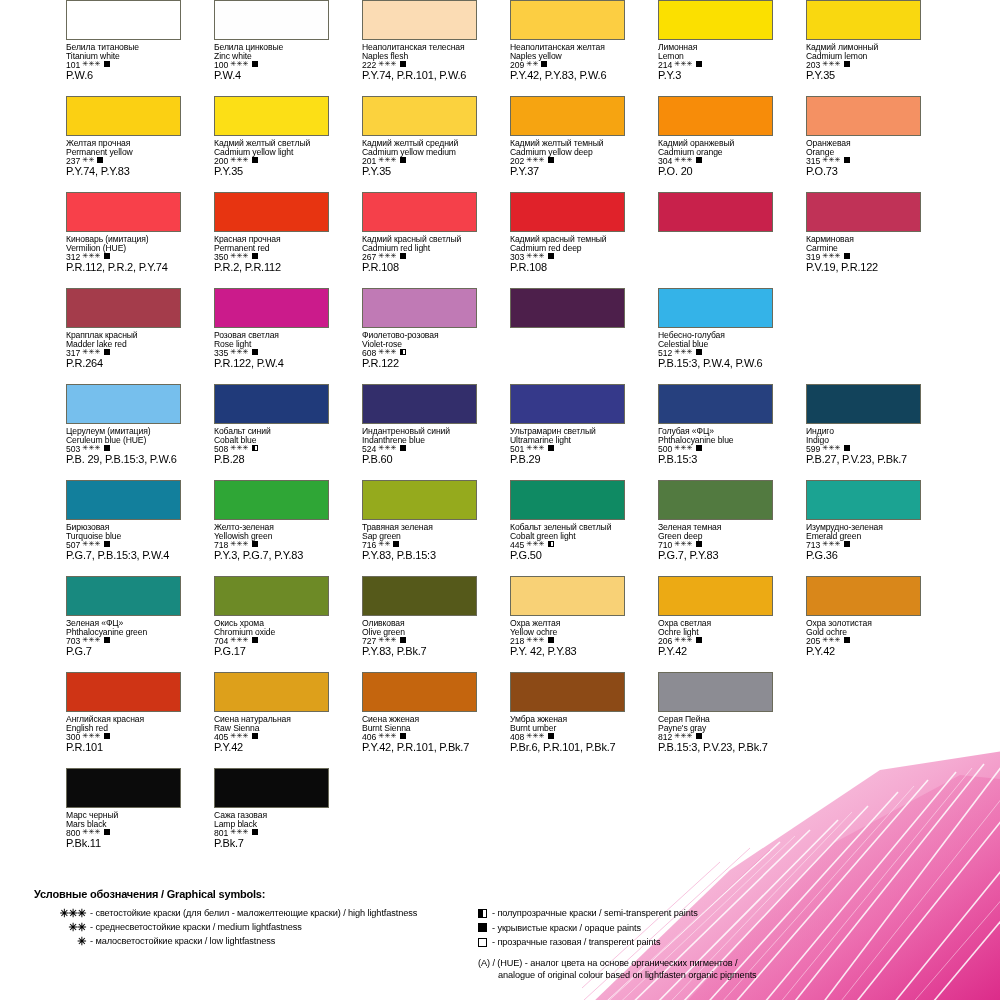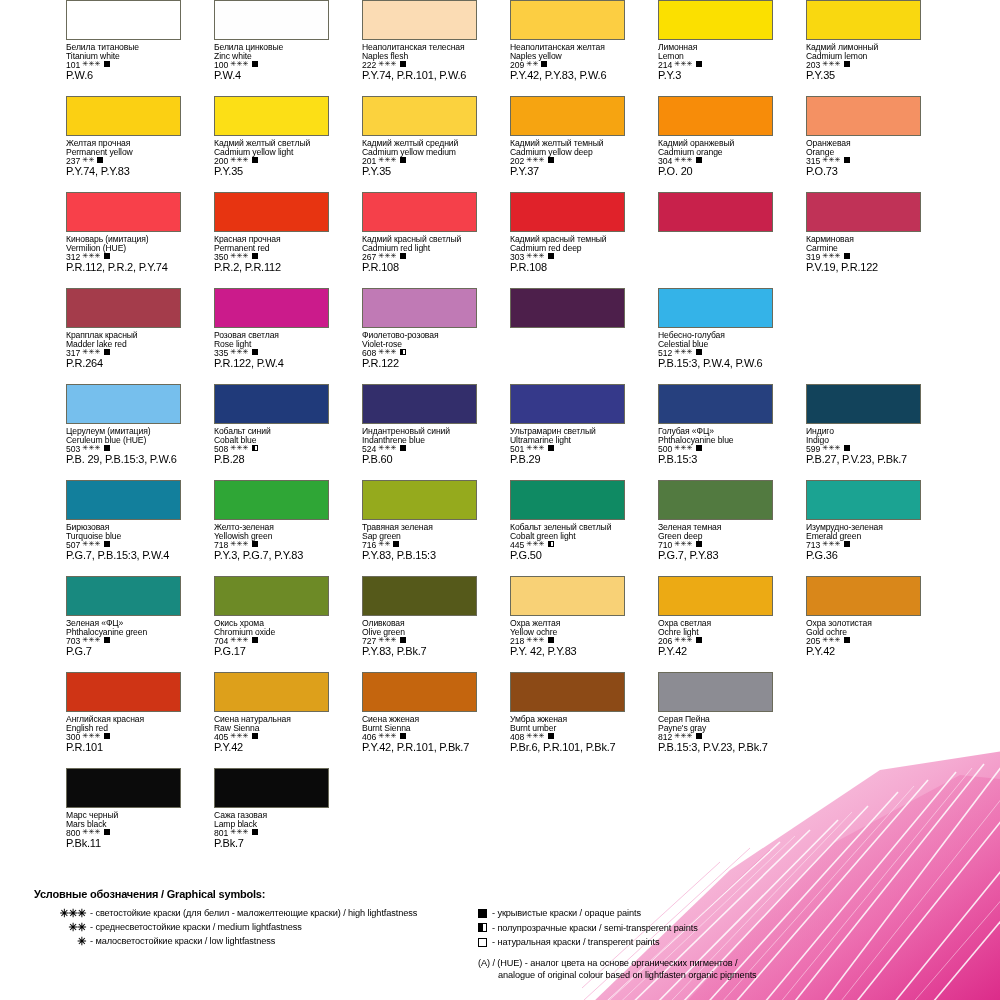--- a/index.html
+++ b/index.html
@@ -843,30 +843,30 @@
       </div>
       <div class="lf-row">
         <span class="lf-sym">✳</span>
         <span>- малосветостойкие краски / low lightfastness</span>
       </div>
     </div>
 
   <div id="legend-right">
     <div id="opacity-rows">
         <div class="op-row">
+          <span class="op-mark op-semi"></span>
+          <span>- полупрозрачные краски / semi-transperent paints</span>
+        </div>
+        <div class="op-row">
           <span class="op-mark op-opaque"></span>
           <span>- укрывистые краски / opaque paints</span>
         </div>
         <div class="op-row">
-          <span class="op-mark op-semi"></span>
-          <span>- полупрозрачные краски / semi-transperent paints</span>
-        </div>
-        <div class="op-row">
           <span class="op-mark op-transparent"></span>
-          <span>- натуральная краски / transperent paints</span>
+          <span>- прозрачные газовая / transperent paints</span>
         </div>
       </div>
     <div id="hue-note">
       <span>(A) / (HUE) - аналог цвета на основе органических пигментов /</span>
       <span class="ln2">analogue of original colour based on lightfasten organic pigments</span>
     </div>
   </div>
 </div>
 
 </body></html>

